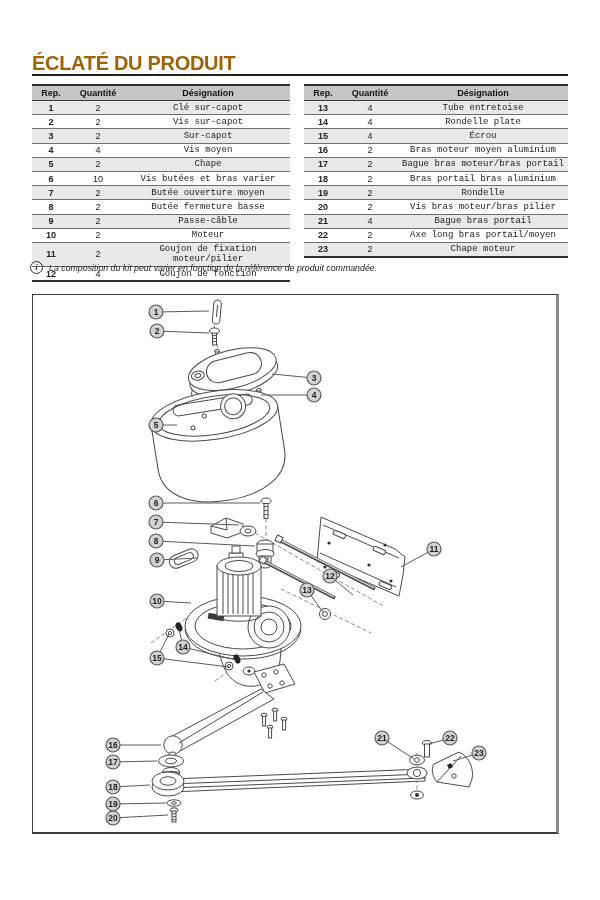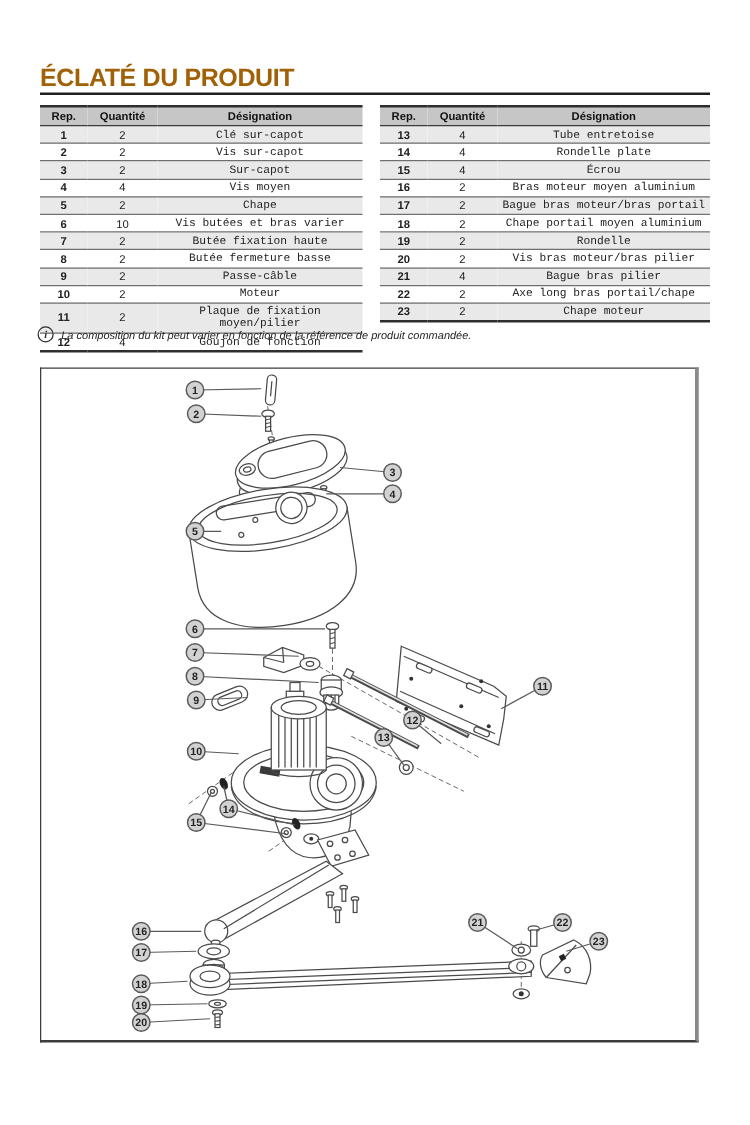--- a/index.html
+++ b/index.html
@@ -82,41 +82,41 @@
           <td class="des">Chape</td>
         </tr>
         <tr>
           <td class="rep">6</td>
           <td class="qty">10</td>
           <td class="des">Vis butées et bras varier</td>
         </tr>
         <tr>
           <td class="rep">7</td>
           <td class="qty">2</td>
-          <td class="des">Butée fixation haute</td>
+          <td class="des">Butée ouverture moyen</td>
         </tr>
         <tr>
           <td class="rep">8</td>
           <td class="qty">2</td>
           <td class="des">Butée fermeture basse</td>
         </tr>
         <tr>
           <td class="rep">9</td>
           <td class="qty">2</td>
           <td class="des">Passe-câble</td>
         </tr>
         <tr>
           <td class="rep">10</td>
           <td class="qty">2</td>
           <td class="des">Moteur</td>
         </tr>
         <tr>
           <td class="rep">11</td>
           <td class="qty">2</td>
-          <td class="des">Plaque de fixation moyen/pilier</td>
+          <td class="des">Goujon de fixation moteur/pilier</td>
         </tr>
         <tr>
           <td class="rep">12</td>
           <td class="qty">4</td>
           <td class="des">Goujon de fonction</td>
         </tr>
       </tbody>
   </table>
 </div>
 
@@ -156,41 +156,41 @@
           <td class="des">Bras moteur moyen aluminium</td>
         </tr>
         <tr>
           <td class="rep">17</td>
           <td class="qty">2</td>
           <td class="des">Bague bras moteur/bras portail</td>
         </tr>
         <tr>
           <td class="rep">18</td>
           <td class="qty">2</td>
-          <td class="des">Chape portail moyen aluminium</td>
+          <td class="des">Bras portail bras aluminium</td>
         </tr>
         <tr>
           <td class="rep">19</td>
           <td class="qty">2</td>
           <td class="des">Rondelle</td>
         </tr>
         <tr>
           <td class="rep">20</td>
           <td class="qty">2</td>
           <td class="des">Vis bras moteur/bras pilier</td>
         </tr>
         <tr>
           <td class="rep">21</td>
           <td class="qty">4</td>
-          <td class="des">Bague bras pilier</td>
+          <td class="des">Bague bras portail</td>
         </tr>
         <tr>
           <td class="rep">22</td>
           <td class="qty">2</td>
-          <td class="des">Axe long bras portail/chape</td>
+          <td class="des">Axe long bras portail/moyen</td>
         </tr>
         <tr>
           <td class="rep">23</td>
           <td class="qty">2</td>
           <td class="des">Chape moteur</td>
         </tr>
       </tbody>
   </table>
 </div>
 

